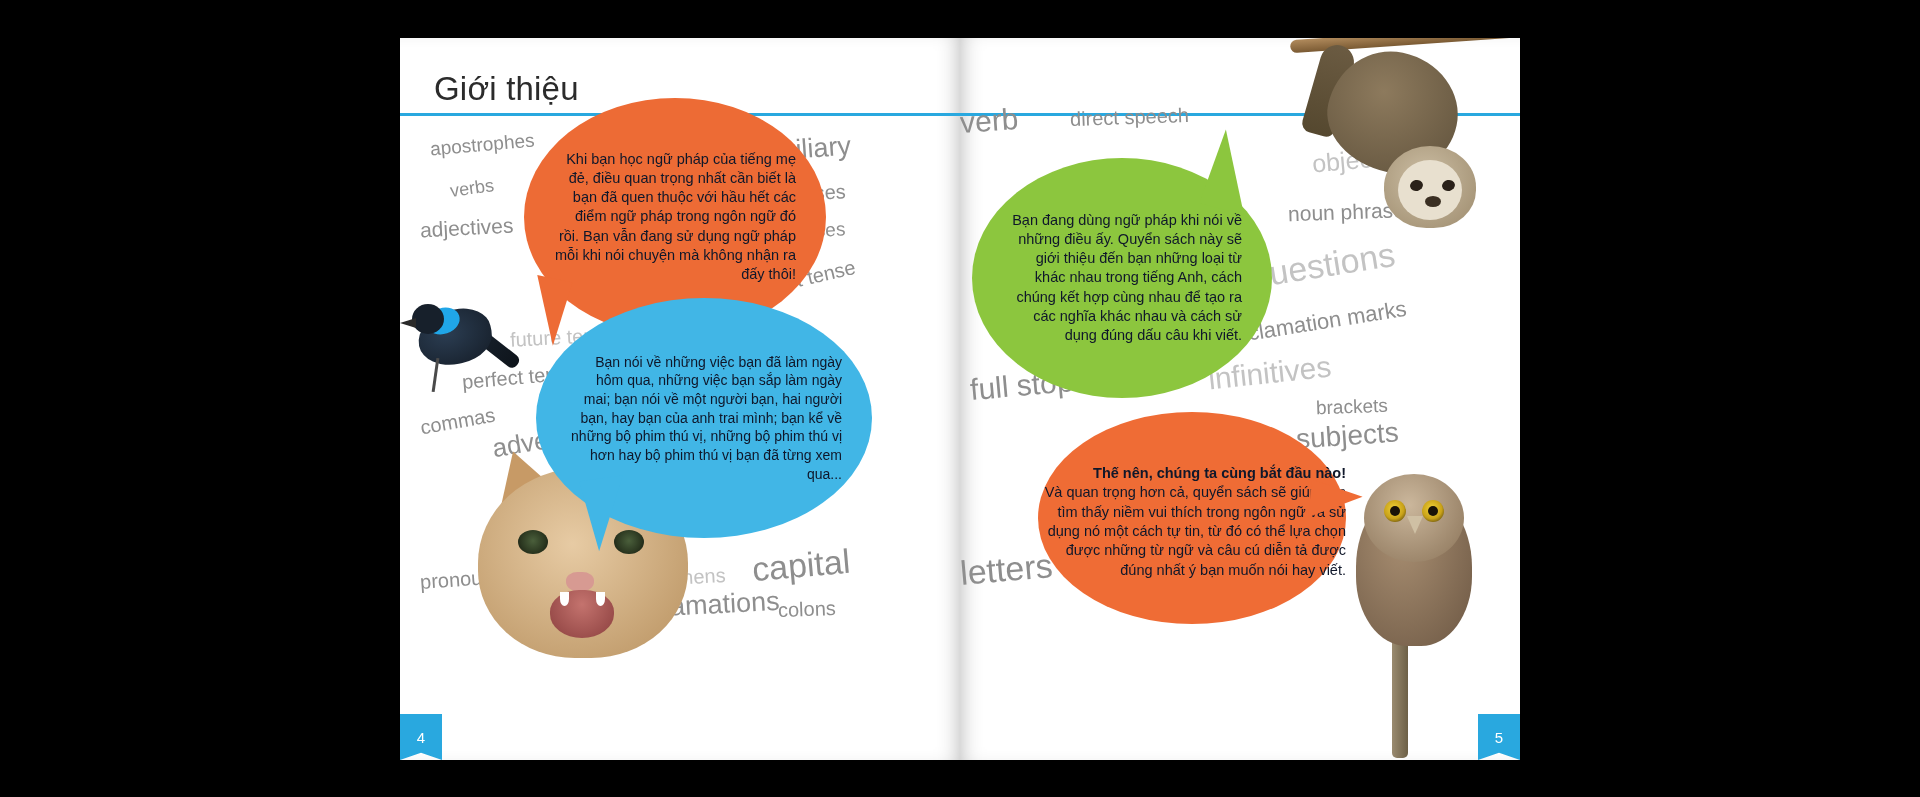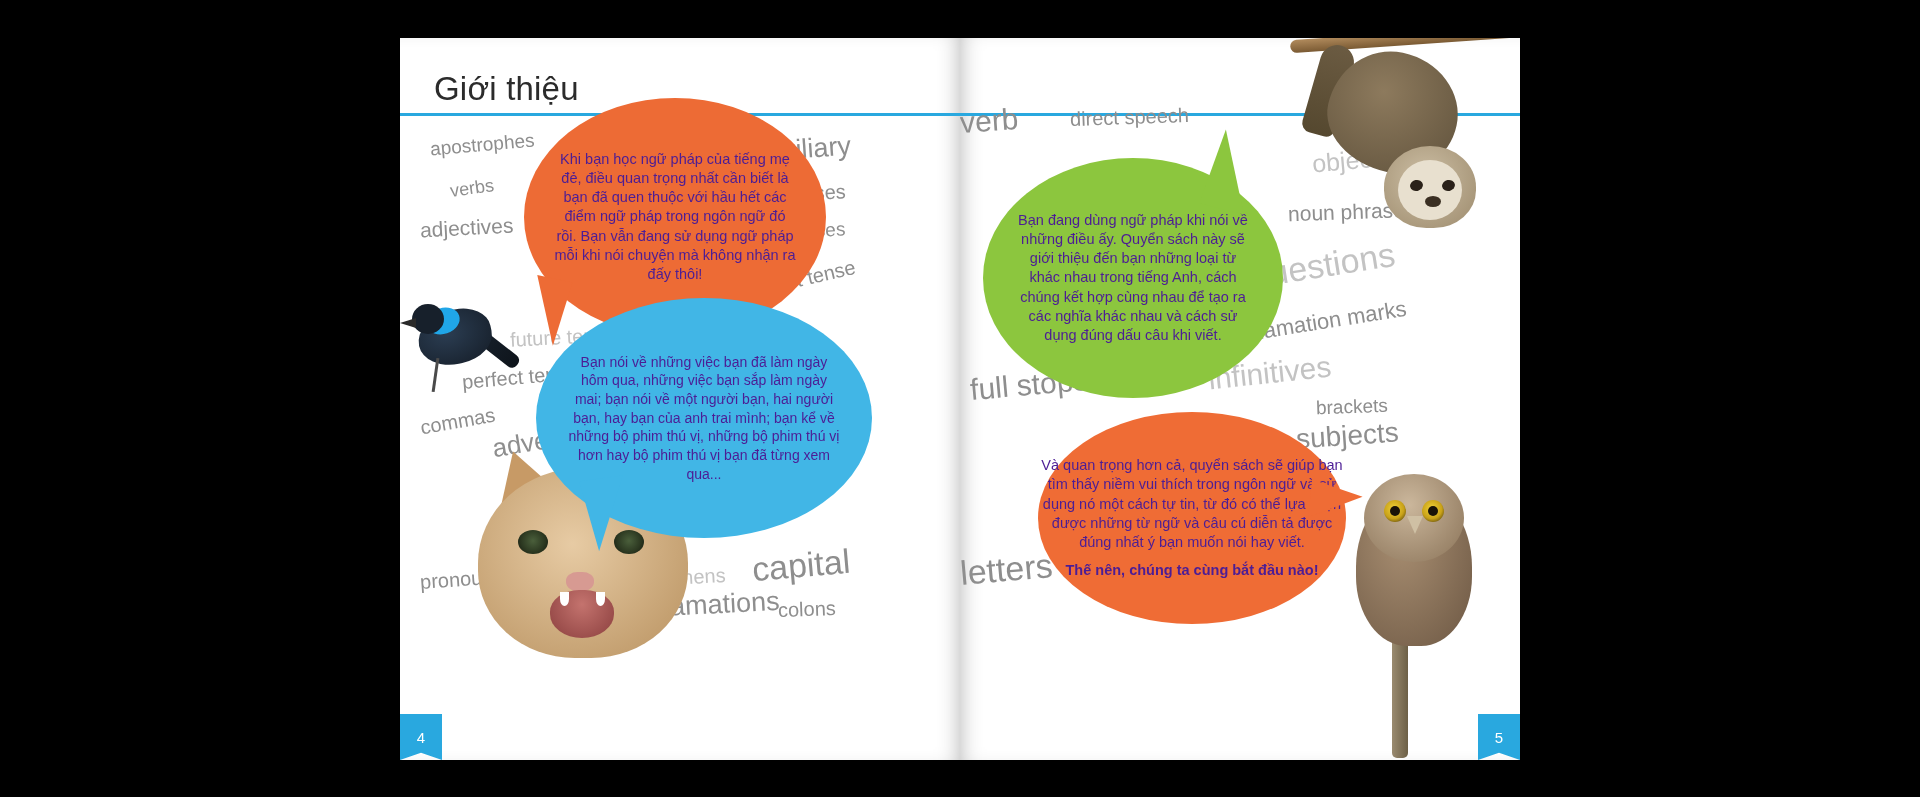--- a/index.html
+++ b/index.html
@@ -72,22 +72,22 @@
   .kw.dark { color: #8e8e8e; }
   .kw.light { color: #c3c3c3; }
 
   
   .bubble {
     position: absolute;
     border-radius: 50%;
     display: flex;
     align-items: center;
     justify-content: center;
-    text-align: center;
-    color: #4c1d95;
+    text-align: right;
+    color: #0f172a;
     line-height: 1.33;
     box-sizing: border-box;
   }
   .bubble .inner {
     padding: 0 30px;
     width: 100%;
   }
   .tail {
     position: absolute;
     width: 0;
@@ -437,28 +437,28 @@
         <div class="owl-branch"></div>
         <div class="owl-body"></div>
         <div class="owl-head"></div>
         <div class="owl-eye" style="left:424px; top:462px;"></div>
         <div class="owl-eye" style="left:462px; top:462px;"></div>
         <div class="owl-pupil" style="left:430px; top:468px;"></div>
         <div class="owl-pupil" style="left:468px; top:468px;"></div>
         <div class="owl-beak"></div>
       </div>
 
-      <div class="bubble" style="left:23px; top:120px; width:300px; height:240px; background:#8cc63e; font-size:14.5px;">
+      <div class="bubble" style="left:12px; top:120px; width:300px; height:240px; background:#8cc63e; font-size:14.5px;">
         <div class="inner">Bạn đang dùng ngữ pháp khi nói về những điều ấy. Quyển sách này sẽ giới thiệu đến bạn những loại từ khác nhau trong tiếng Anh, cách chúng kết hợp cùng nhau để tạo ra các nghĩa khác nhau và cách sử dụng đúng dấu câu khi viết.</div>
       </div>
       <div class="tail" style="left:248px; top:94px; border-left:8px solid transparent; border-right:38px solid transparent; border-bottom:78px solid #8cc63e; transform:rotate(14deg);"></div>
 
       <div class="bubble" style="left:78px; top:374px; width:308px; height:212px; background:#ef6c35; font-size:14.5px; flex-direction:column;">
+        <div class="inner bold-line">Thế nên, chúng ta cùng bắt đầu nào!</div>
         <div class="inner">Và quan trọng hơn cả, quyển sách sẽ giúp bạn tìm thấy niềm vui thích trong ngôn ngữ và sử dụng nó một cách tự tin, từ đó có thể lựa chọn được những từ ngữ và câu cú diễn tả được đúng nhất ý bạn muốn nói hay viết.</div>
-        <div class="inner bold-line">Thế nên, chúng ta cùng bắt đầu nào!</div>
       </div>
       <div class="tail" style="left:350px; top:444px; border-top:12px solid transparent; border-bottom:26px solid transparent; border-left:52px solid #ef6c35; transform:rotate(6deg);"></div>
 
       <div class="page-num right-num">5</div>
     </div>
 
   </div>
 </div>
 
 </body></html>

